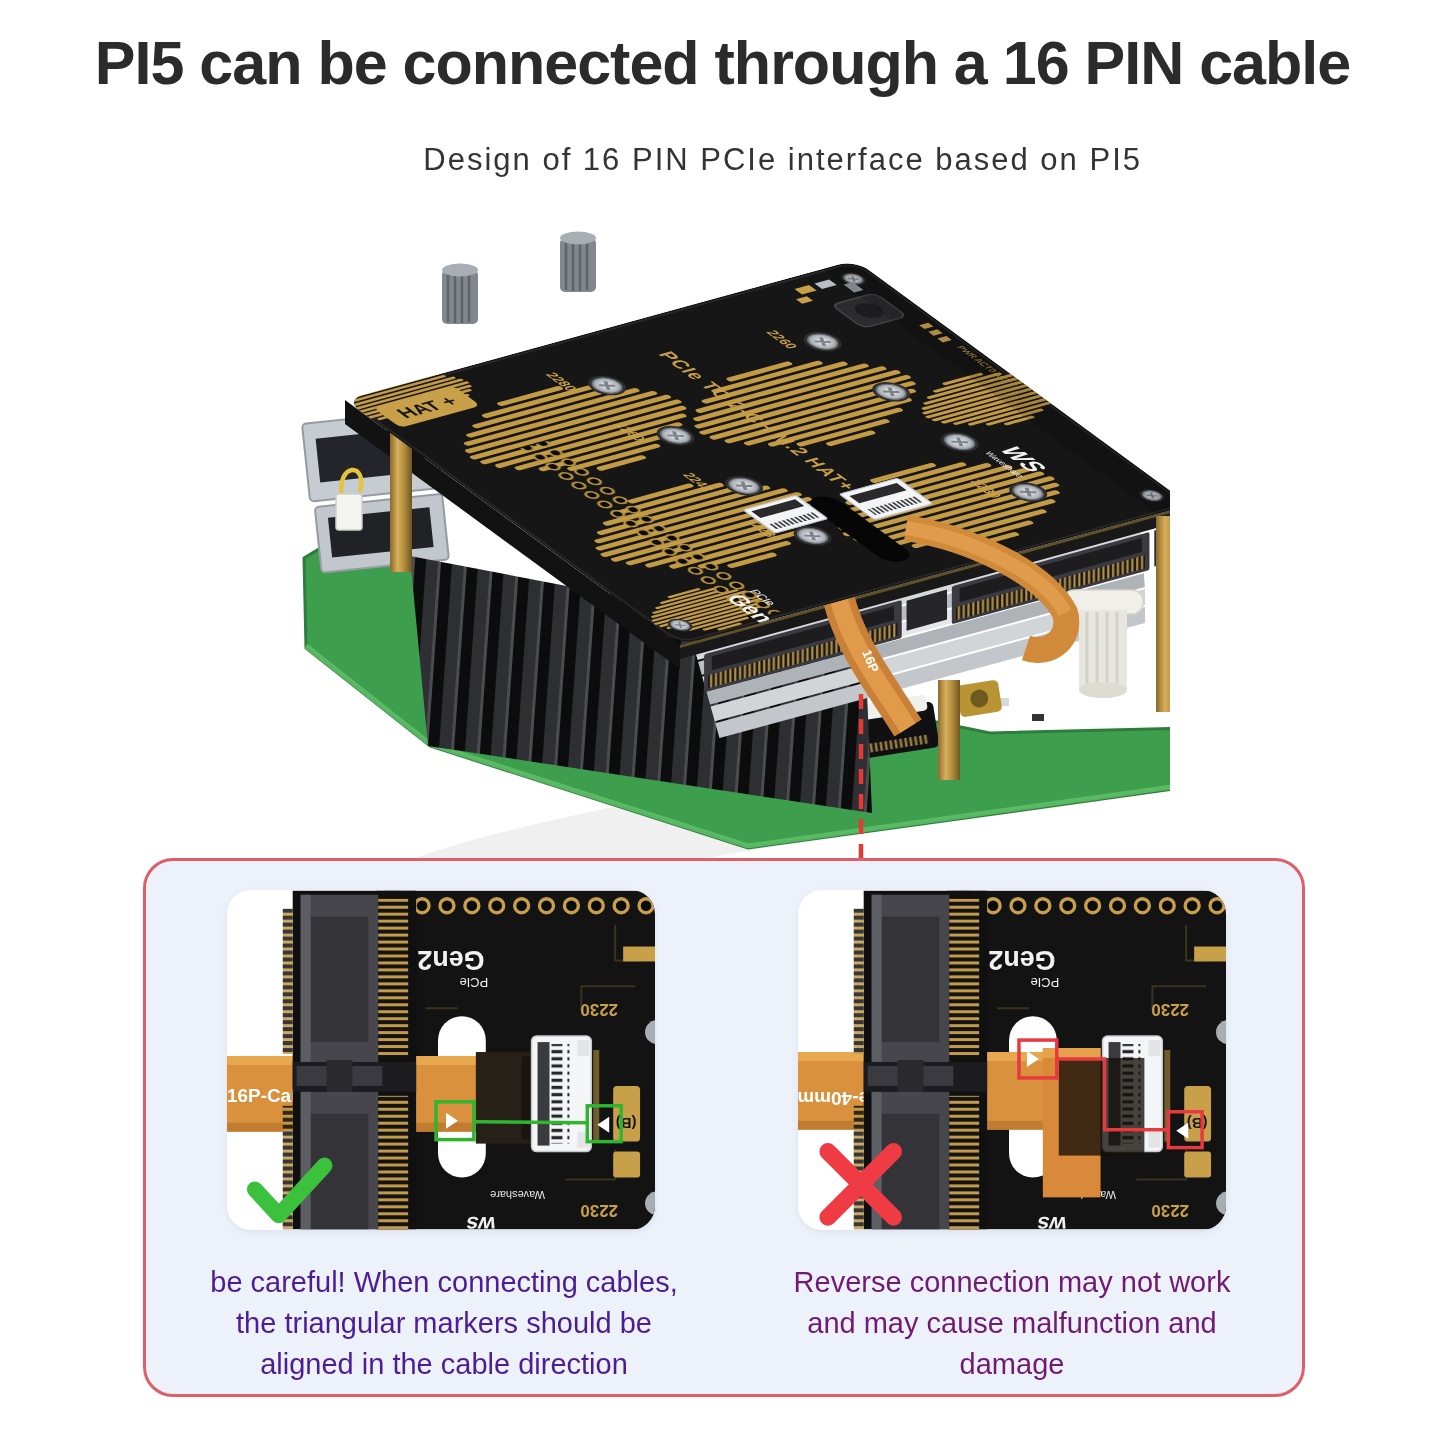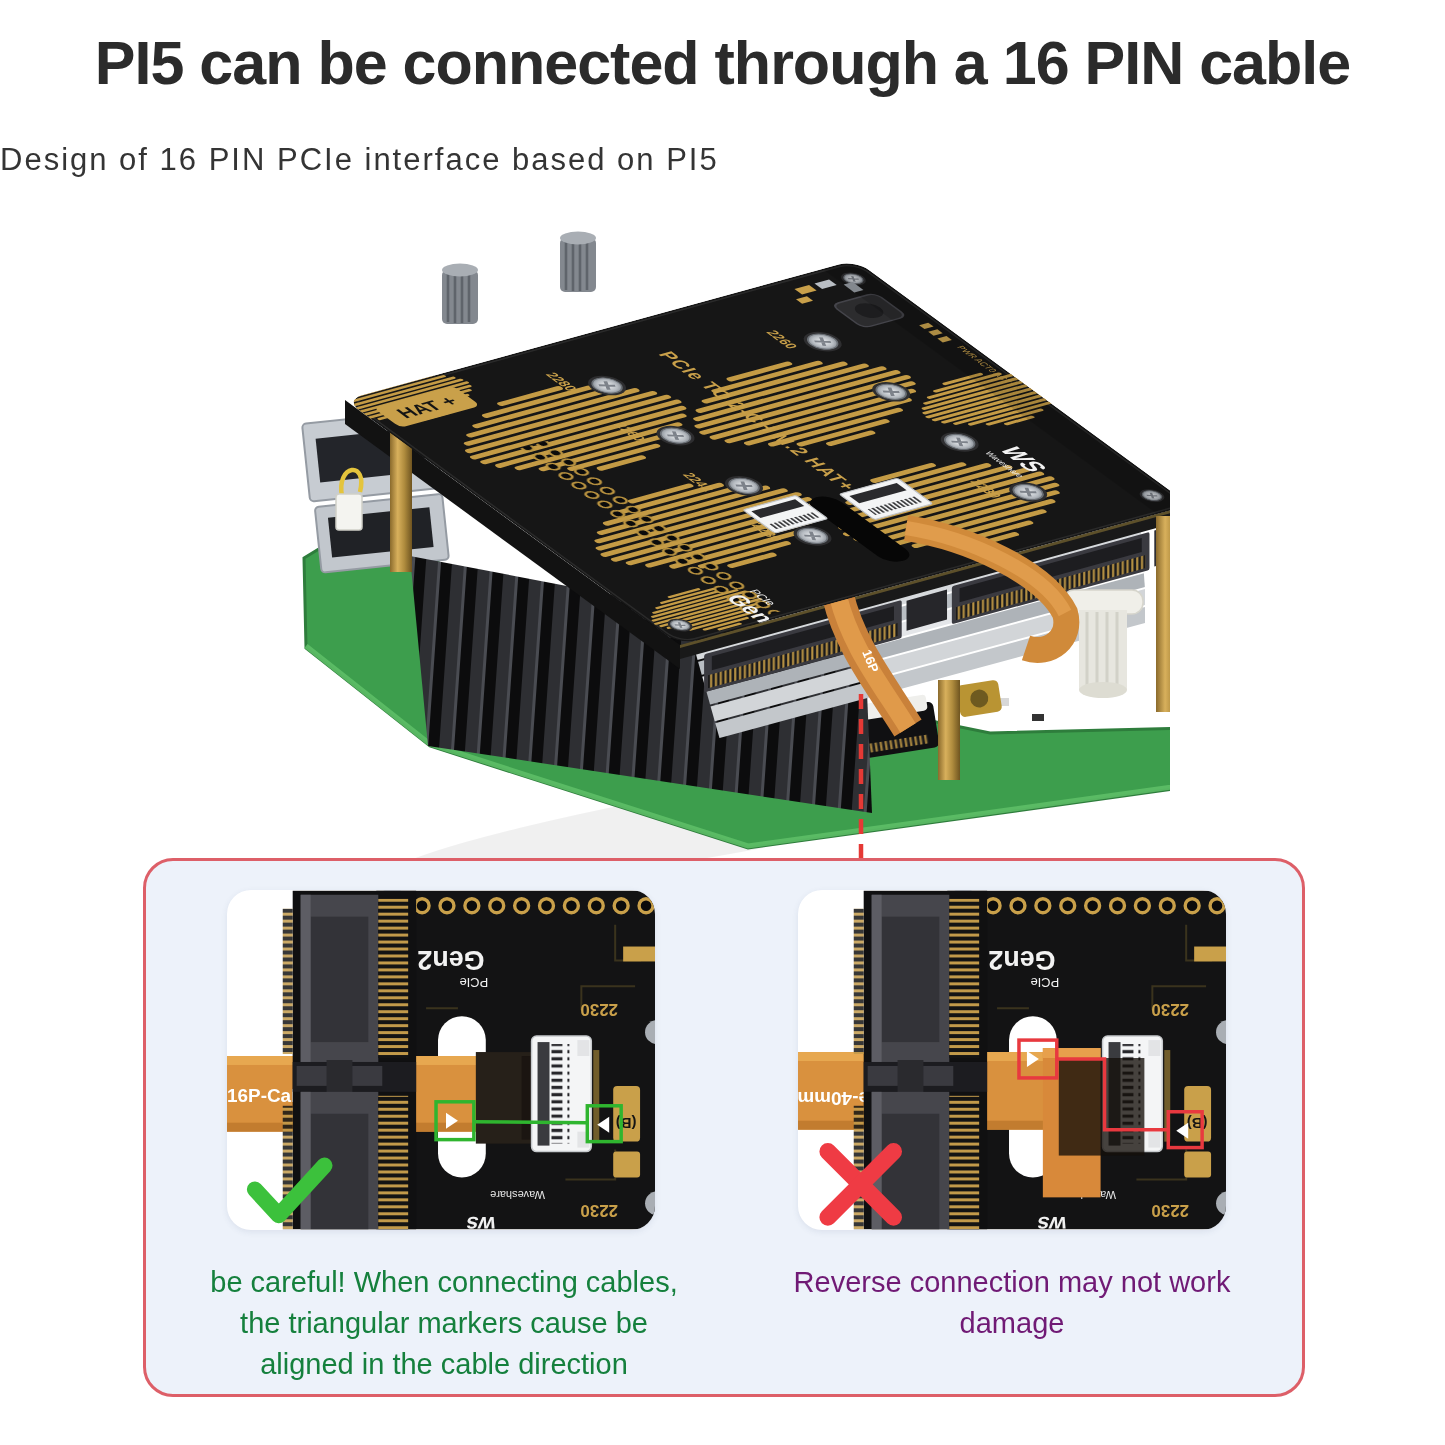--- a/index.html
+++ b/index.html
@@ -1,31 +1,31 @@
 <!DOCTYPE html>
 <html><head>
 <meta charset="utf-8">
 <style>
   html,body{margin:0;padding:0;background:#fff;}
   #stage{position:relative;width:1445px;height:1445px;background:#ffffff;overflow:hidden;
          font-family:"Liberation Sans", sans-serif;}
   .title{position:absolute;left:0;top:28px;width:1445px;text-align:center;
          font-size:61px;font-weight:700;letter-spacing:-1px;color:#2b2b2b;}
-  .subtitle{position:absolute;left:0;top:142px;width:1142px;text-align:left;
+  .subtitle{position:absolute;left:0;top:142px;width:1142px;text-align:right;
          font-size:31px;font-weight:400;letter-spacing:2px;color:#343434;}
   #photo{position:absolute;left:290px;top:228px;width:880px;height:635px;pointer-events:none;}
   #panel{position:absolute;left:143px;top:858px;width:1162px;height:539px;box-sizing:border-box;
          border:3px solid #dd5f68;border-radius:30px;background:#edf2fa;}
   .card{position:absolute;top:29px;width:428px;height:340px;border-radius:24px;overflow:hidden;
         background:#ffffff;box-shadow:0 2px 6px rgba(60,80,120,0.10);}
   #card-correct{left:81px;}
   #card-wrong{left:652px;}
   .cardimg{width:428px;height:340px;display:block;}
   .caption{position:absolute;width:540px;top:401px;text-align:center;font-size:29px;line-height:41px;}
-  #caption-correct{left:28px;color:#15803d;}
+  #caption-correct{left:28px;color:#4c1d95;}
   #caption-wrong{left:596px;color:#701a75;}
   svg text{font-family:"Liberation Sans", sans-serif;}
 </style>
 </head>
 <body>
 
 <div id="stage">
 
   <div class="title">PI5 can be connected through a 16 PIN cable</div>
   <div class="subtitle">Design of 16 PIN PCIe interface based on PI5</div>
@@ -383,22 +383,23 @@
         <use href="#cardSocket"></use>
         <g stroke="#ef3b44" stroke-width="17" stroke-linecap="round">
           <line x1="30" y1="262" x2="96" y2="328"></line>
           <line x1="96" y1="262" x2="30" y2="328"></line>
         </g>
       </svg>
     </div>
 
     <div class="caption" id="caption-correct">
       <div>be careful! When connecting cables,</div>
-      <div>the triangular markers cause be</div>
+      <div>the triangular markers should be</div>
       <div>aligned in the cable direction</div>
     </div>
     <div class="caption" id="caption-wrong">
       <div>Reverse connection may not work</div>
+      <div>and may cause malfunction and</div>
       <div>damage</div>
     </div>
   </div>
 
 </div>
 
 </body></html>

